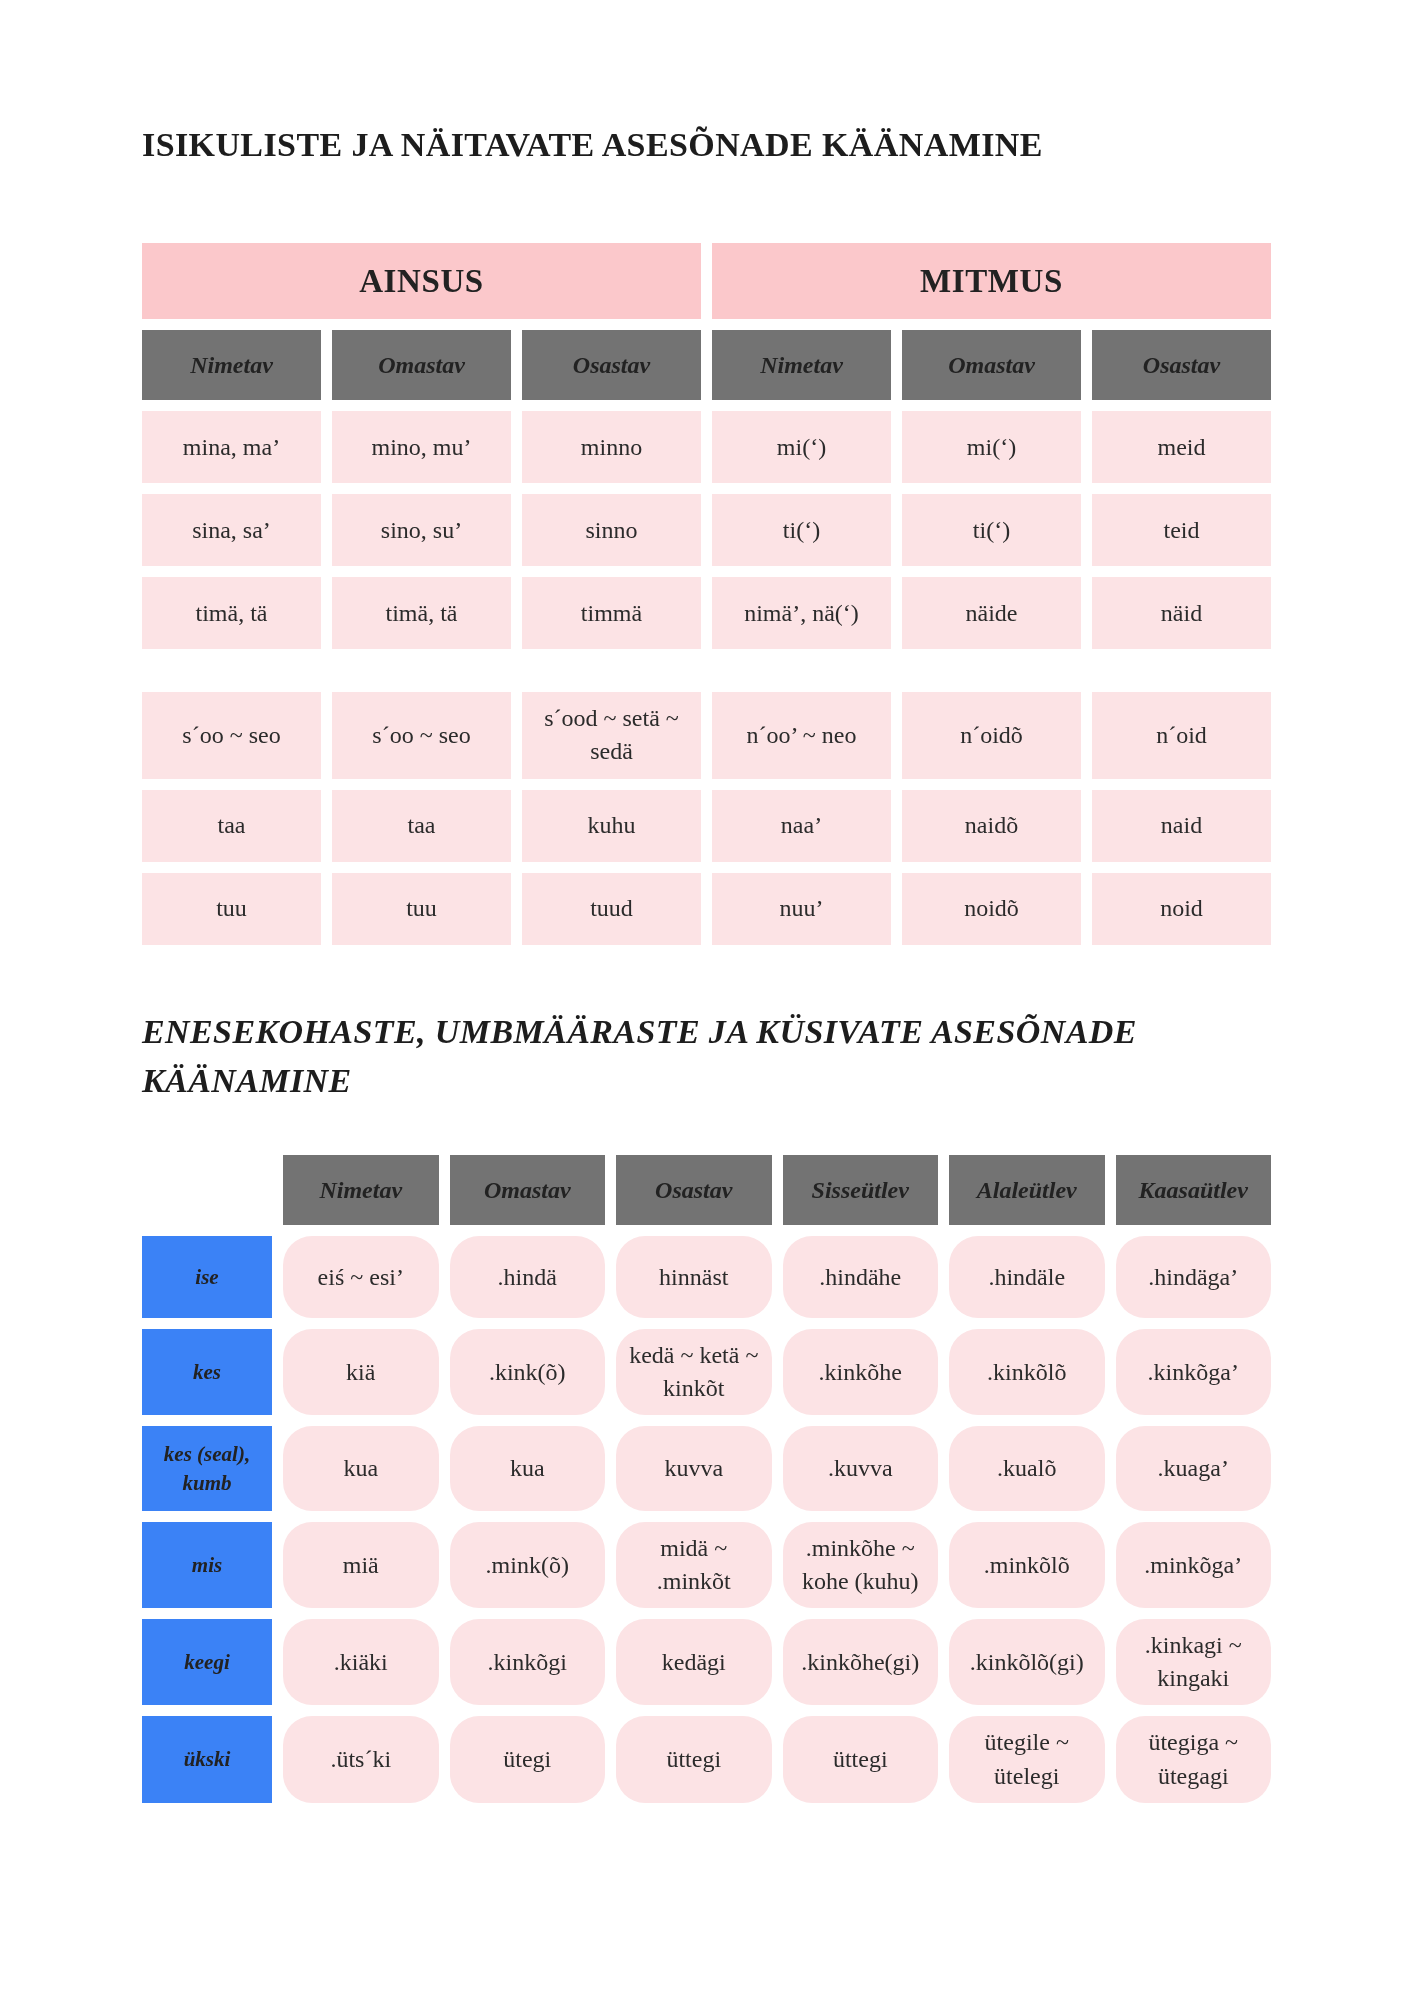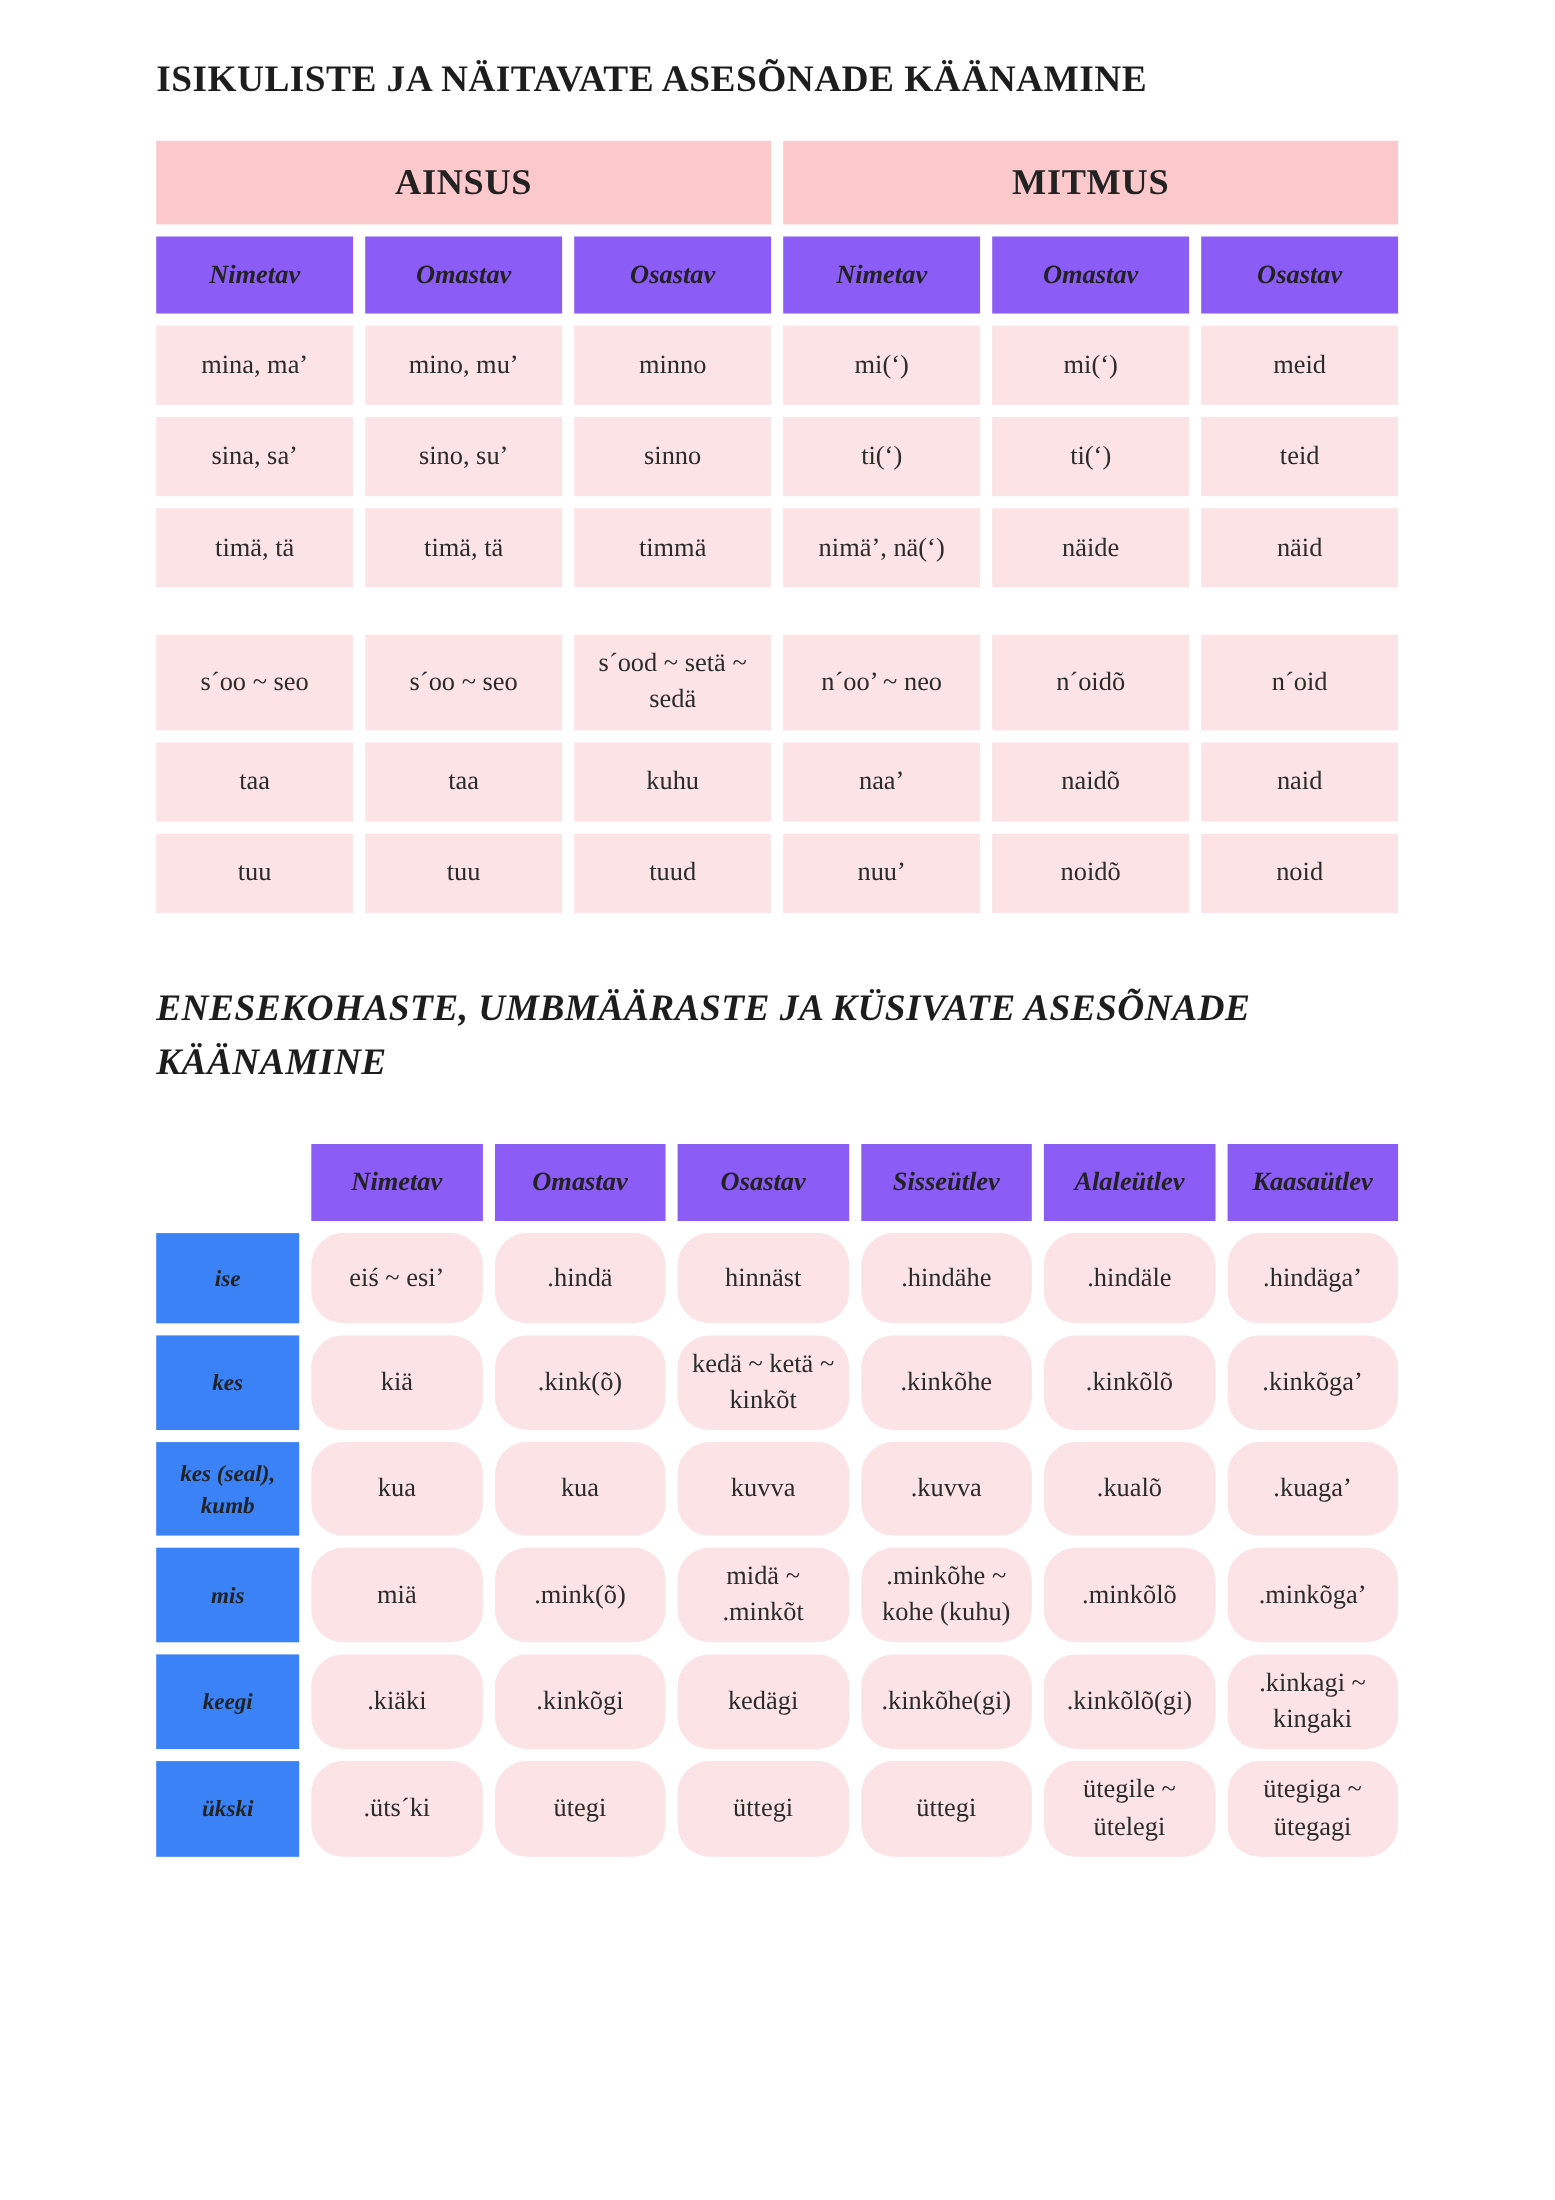--- a/index.html
+++ b/index.html
@@ -18,21 +18,21 @@
     margin-left: 142px;
     width: 1129px;
   }
   .page-title {
     font-size: 34px;
     font-weight: bold;
     color: #1d1d1d;
     letter-spacing: 0.4px;
     line-height: 1.45;
   }
-  #title1 { padding-top: 48px; margin-bottom: 31px; }
+  #title1 { padding-top: 120px; margin-bottom: 74px; }
   #title2 { margin-top: 62px; margin-bottom: 50px; font-style: italic; }
 
   .t-row {
     display: grid;
     gap: 11px;
     margin-bottom: 11px;
   }
   .cols6 { grid-template-columns: repeat(6, 1fr); }
   .cols2 { grid-template-columns: 1fr 1fr; }
   .cols7 { grid-template-columns: 130px repeat(6, 1fr); }
@@ -47,21 +47,21 @@
   
   .gcell {
     background: #fbc8cb;
     min-height: 76px;
     font-weight: bold;
     font-size: 33px;
     letter-spacing: 0.6px;
     color: #222222;
   }
   .hcell {
-    background: #8b5cf6;
+    background: #737373;
     min-height: 70px;
     font-weight: bold;
     font-style: italic;
     font-size: 24px;
     color: #222222;
     padding: 6px 8px;
   }
   
   .dcell {
     background: #fce3e5;

